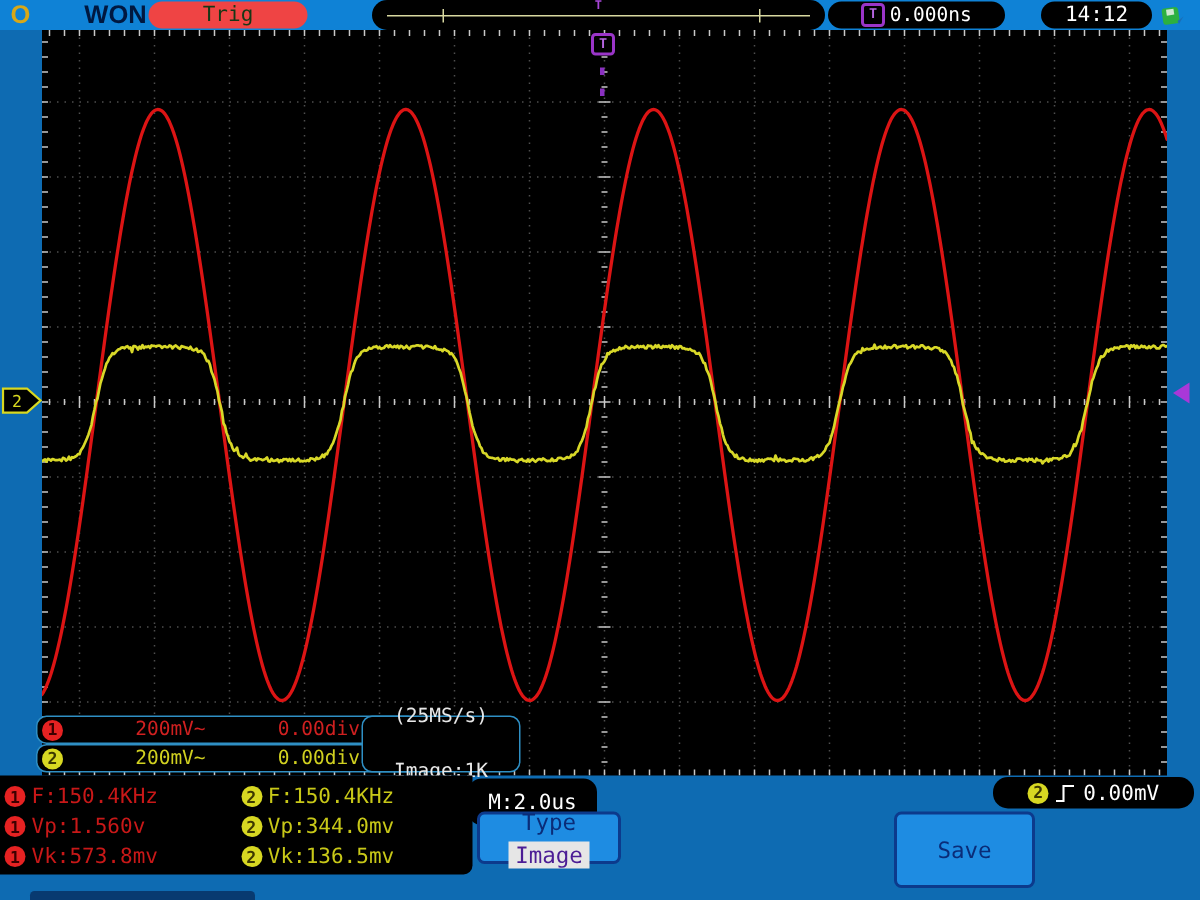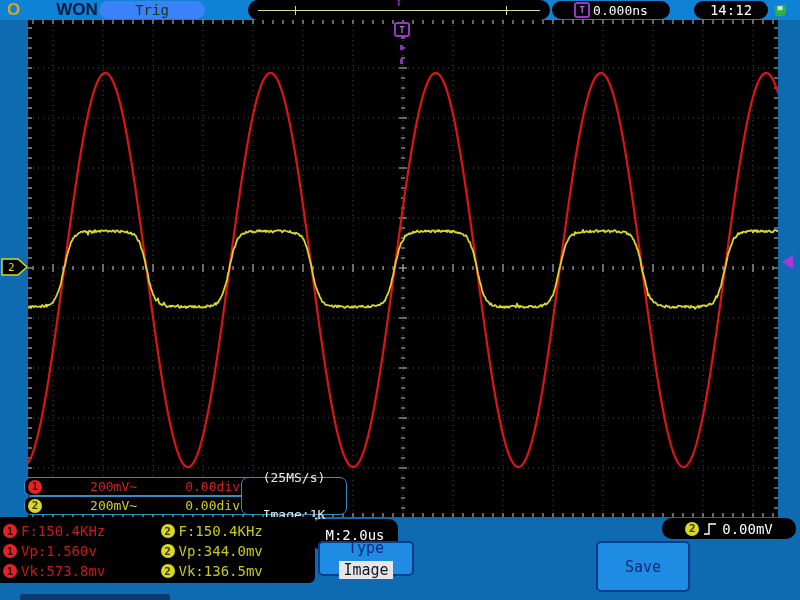--- a/index.html
+++ b/index.html
@@ -6,21 +6,21 @@
   #app{position:relative;width:800px;height:600px;background:#0e6bb2;overflow:hidden;
        font-family:"DejaVu Sans Mono",monospace;}
   
   .topbar{position:absolute;left:0;top:0;width:800px;height:20px;background:#0f82d6;}
   .logo{position:absolute;left:7px;top:0;height:20px;line-height:20px;
         font-family:"Liberation Sans",sans-serif;font-weight:bold;font-size:17px;letter-spacing:0px;}
   .logo-o{color:#d8a818;}
   .logo-rest{color:#001840;padding-left:36px;}
   .pill{position:absolute;background:#000;border-radius:10px;color:#fff;
         display:flex;align-items:center;justify-content:center;font-size:13px;}
-  .trig-pill{left:99px;top:1px;width:106px;height:18px;background:#3b82f6;color:#163816;
+  .trig-pill{left:99px;top:1px;width:106px;height:18px;background:#ef4444;color:#163816;
              border-radius:9px;font-size:14px;}
   .pos-pill{left:248px;top:0;width:302px;height:20px;}
   .pos-line{position:absolute;left:10px;top:10px;width:282px;height:1px;background:#d8d8a0;}
   .pos-tick{position:absolute;top:6px;width:1px;height:9px;background:#d8d8a0;}
   .pos-t{position:absolute;left:0;right:0;top:0px;text-align:center;color:#a845d8;
          font-size:8px;line-height:8px;font-weight:bold;}
   .time-pill{left:552px;top:1px;width:118px;height:18px;gap:3px;border-radius:9px;}
   .t-icon{display:inline-flex;align-items:center;justify-content:center;width:12px;height:12px;
           border:2px solid #9a35c8;border-radius:3px;color:#b565e0;font-size:9px;font-weight:bold;
           background:#000;}
@@ -57,21 +57,21 @@
   .meas-cell{display:flex;align-items:center;gap:4px;padding-left:3px;width:158px;
              box-sizing:border-box;font-size:14px;}
   .m-red{color:#c81818;} .m-yel{color:#c8c818;}
   .mt-pill{left:312px;top:519px;width:86px;height:31px;font-size:14px;border-radius:9px;}
   .trd-pill{left:662px;top:518px;width:134px;height:21px;gap:4px;font-size:14px;border-radius:10px;}
   .menu-btn{position:absolute;background:#1e8ce2;border:2px solid #0c3a8c;border-radius:5px;
             color:#0a2c78;font-size:15px;font-family:"DejaVu Sans Mono",monospace;padding:0;
             display:flex;flex-direction:column;align-items:center;justify-content:center;gap:4px;}
   .type-btn{left:318px;top:541px;width:96px;height:35px;}
   .save-btn{left:596px;top:541px;width:94px;height:51px;}
-  .selected-value{background:#e6e6e6;color:#0f172a;padding:0 4px;}
+  .selected-value{background:#e6e6e6;color:#4c1d95;padding:0 4px;}
   .bl-strip{position:absolute;left:20px;top:594px;width:150px;height:6px;background:#083a70;
             border-radius:3px 3px 0 0;}
 </style>
 </head>
 <body>
 
 <div id="app">
 
   <div class="topbar">
     <div class="logo">

